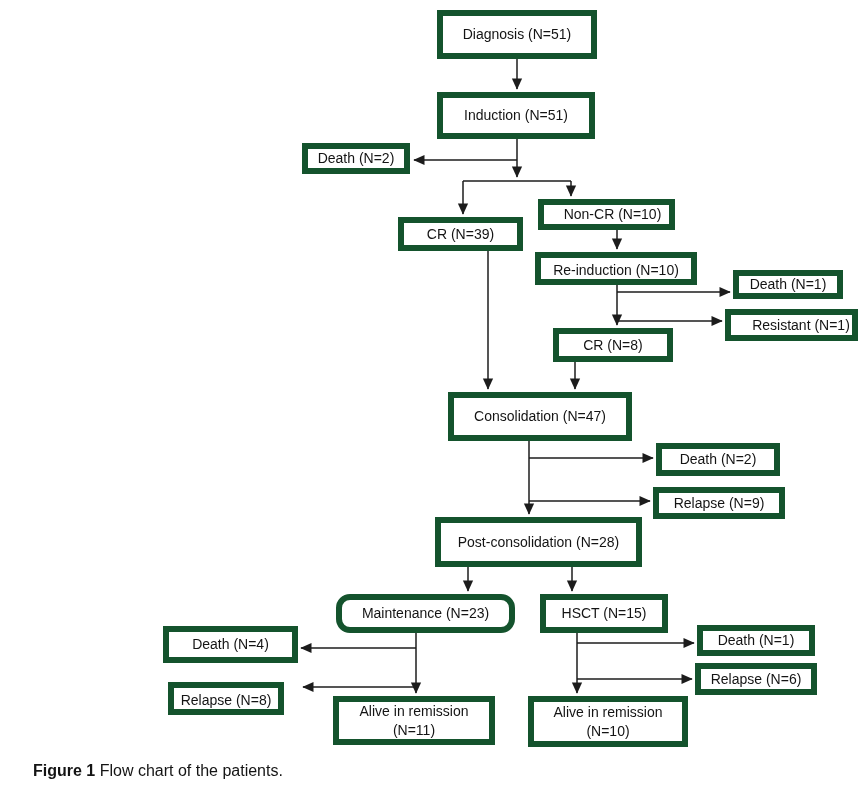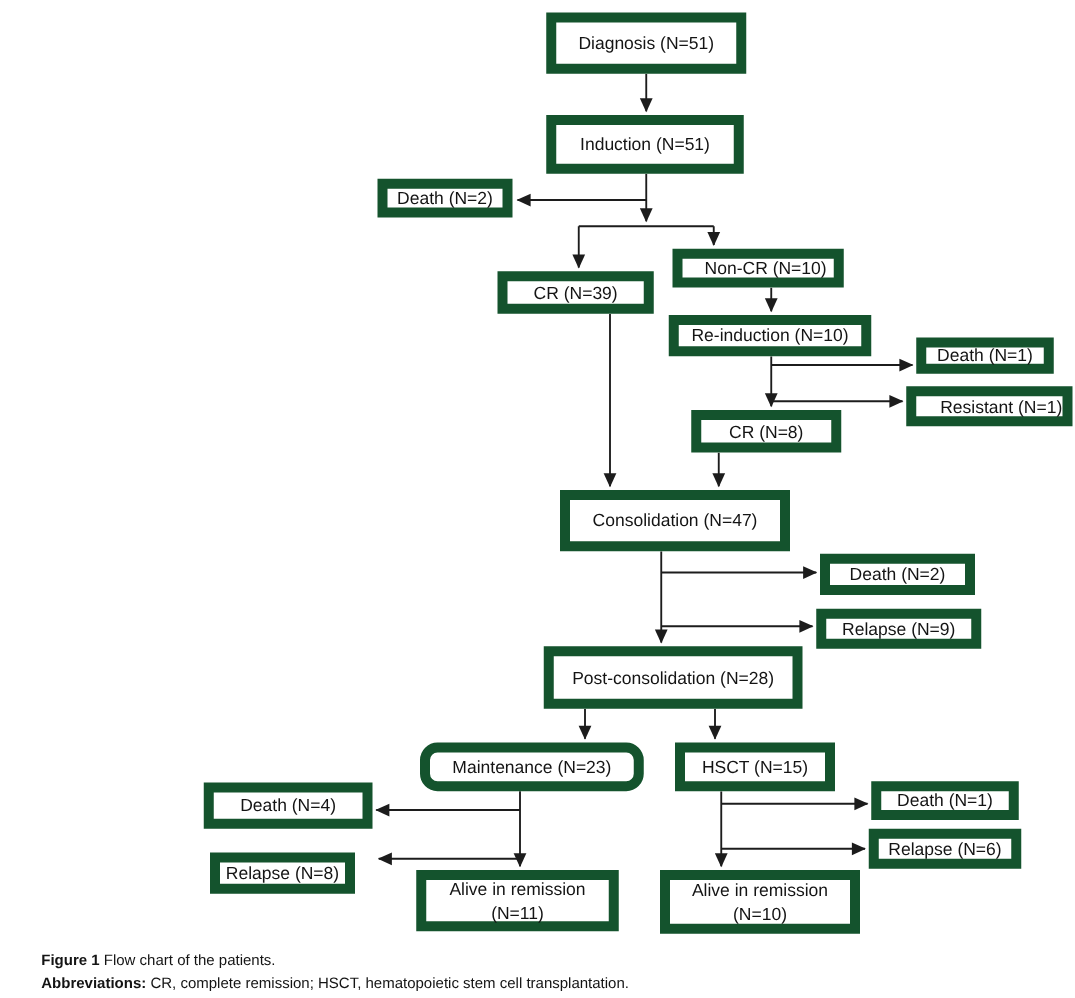--- a/index.html
+++ b/index.html
@@ -3,25 +3,25 @@
 <meta charset="utf-8">
 <style>
   html,body{margin:0;padding:0;background:#ffffff;}
   .stage{
     position:relative;width:860px;height:798px;background:#ffffff;
     font-family:"Liberation Sans",sans-serif;color:#141414;overflow:hidden;
   }
   #edges-svg{position:absolute;left:0;top:0;}
   .edge{fill:none;stroke:#1c1c1c;stroke-width:1.5;}
   .node{
-    position:absolute;box-sizing:border-box;border:8px solid #14532d;background:#ffffff;
+    position:absolute;box-sizing:border-box;border:6px solid #14532d;background:#ffffff;
     display:flex;flex-direction:column;align-items:center;justify-content:center;
     text-align:center;font-size:14px;line-height:1.3;color:#141414;white-space:nowrap;
   }
-  .caption{position:absolute;left:33px;margin:0;font-size:12px;line-height:1.1;color:#141414;}
+  .caption{position:absolute;left:33px;margin:0;font-size:16px;line-height:1.1;color:#141414;}
   .caption b{font-weight:bold;}
   #caption-line1{top:762px;}
   #caption-line2{top:780px;}
 </style>
 </head>
 <body>
 
 <div class="stage">
   <svg id="edges-svg" width="860" height="758">
     <defs>
@@ -114,14 +114,13 @@
       </div>
       <div class="node" style="left: 695px; top: 663px; width: 122px; height: 32px;">
         <span>Relapse (N=6)</span>
       </div>
       <div class="node" style="left: 528px; top: 696px; width: 160px; height: 51px;">
         <span>Alive in remission</span>
         <span>(N=10)</span>
       </div>
     </div>
   <p class="caption" id="caption-line1"><b>Figure 1</b><span> Flow chart of the patients.</span></p>
-  <p class="caption" id="caption-line2"><b>Abbreviations:</b><span> CR, complete remission; HSCT, hematopoietic stem cell transplantation.</span></p>
 </div>
 
 </body></html>

